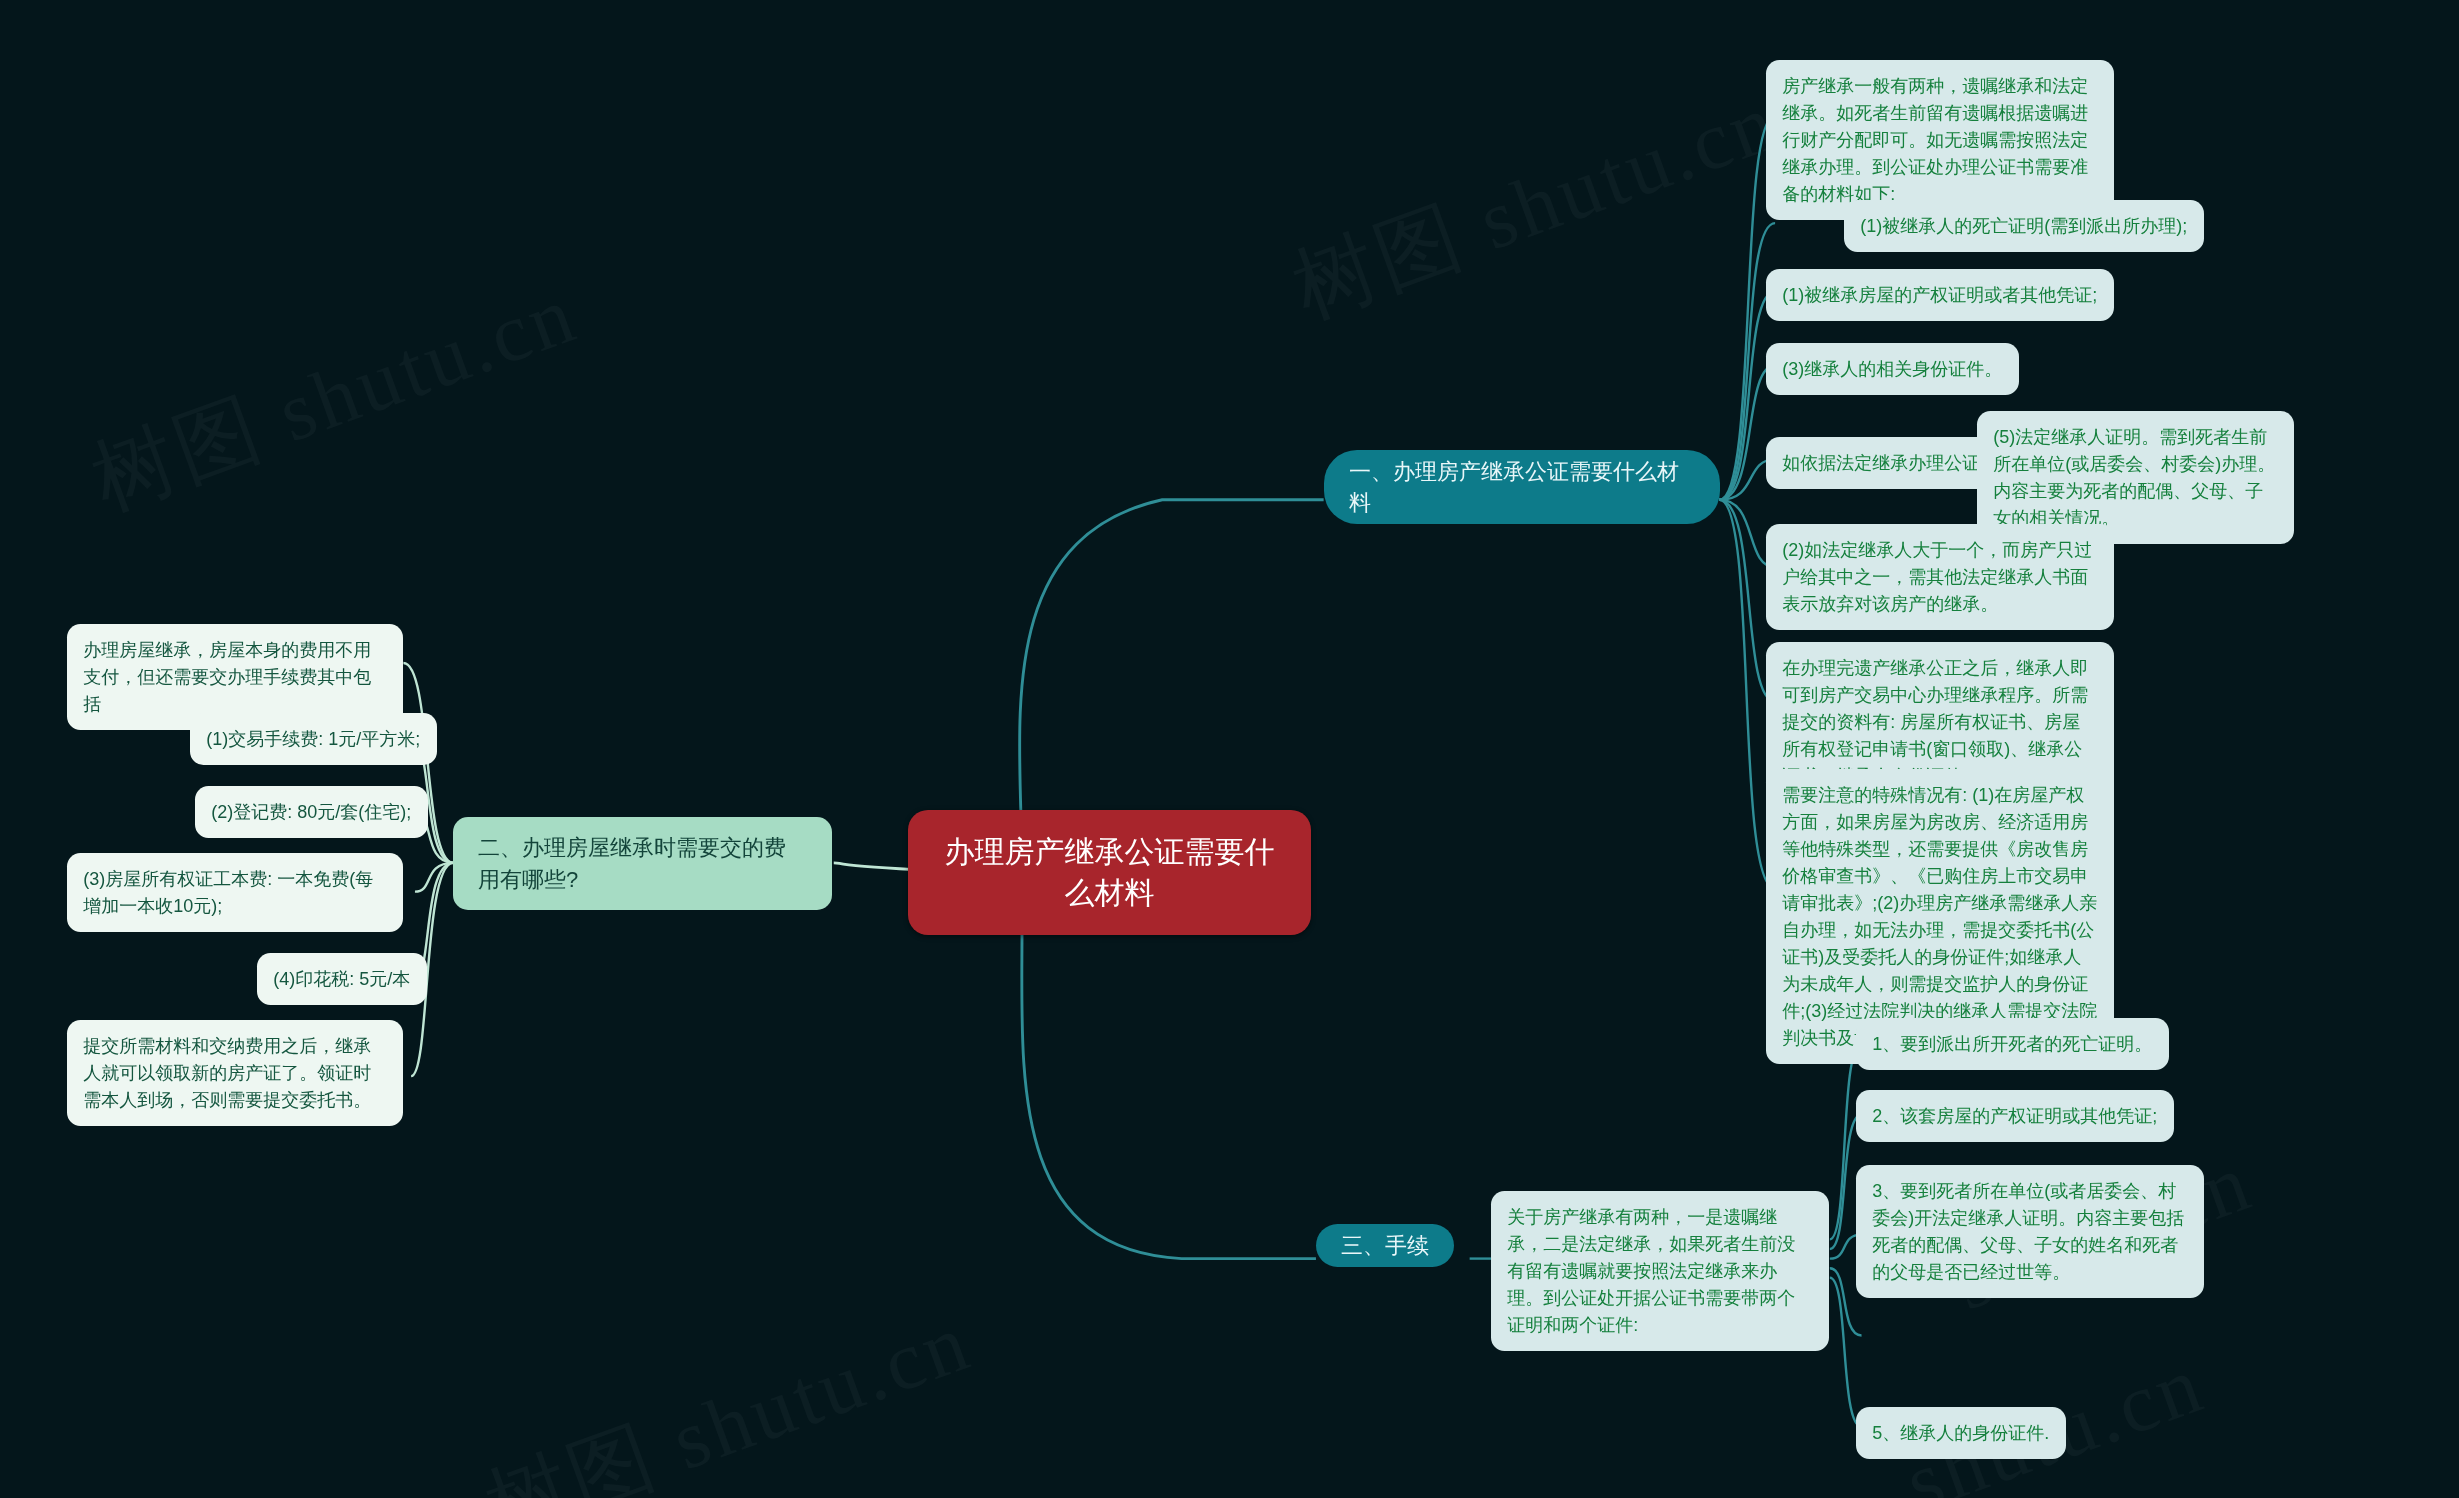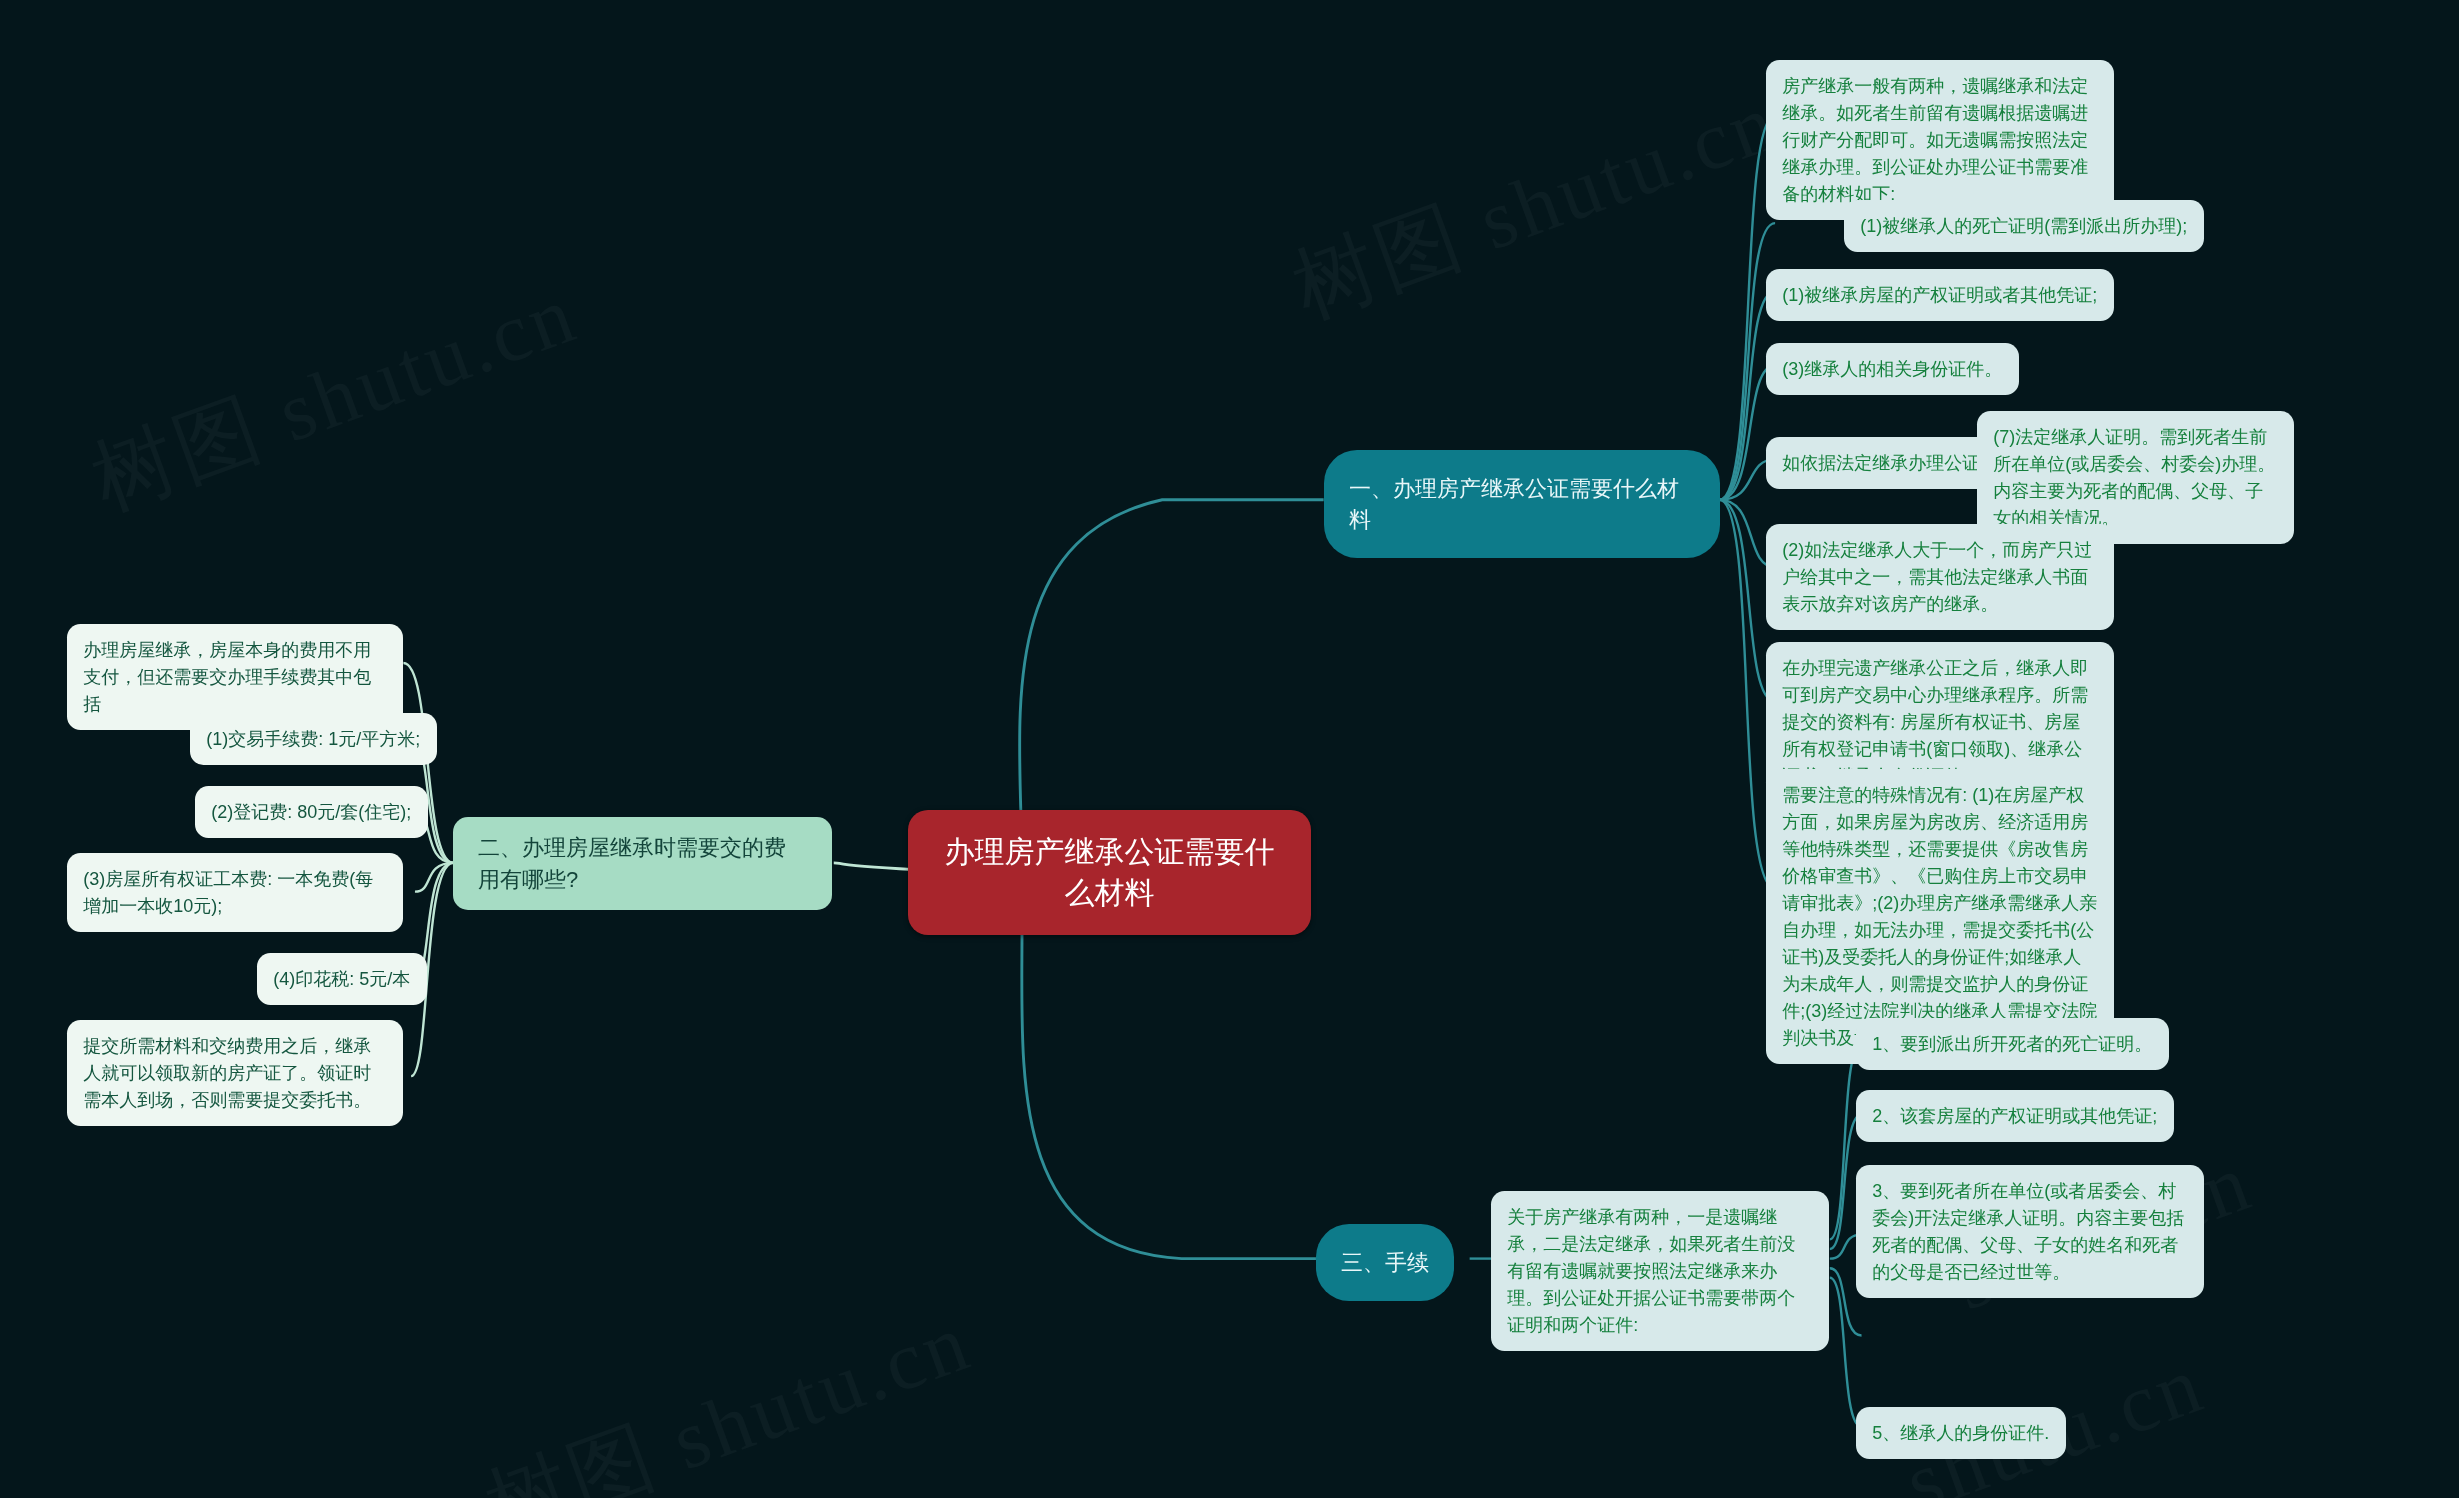--- a/index.html
+++ b/index.html
@@ -23,21 +23,21 @@
   
   .root{
     background:#a8252c;color:#ffffff;border-radius:20px;
     font-size:30px;line-height:1.38;text-align:center;
     padding:21px 25px;box-shadow:0 1.9px 5.8px rgba(0,0,0,.45);
   }
 
   
   .lvl1-teal{
     background:#0d7b8a;color:#e9f7f9;border-radius:33px;
-    font-size:22px;line-height:1.42;padding:23px 25px;
+    font-size:22px;line-height:1.42;padding:6px 25px;
   }
   
   .lvl1-green{
     background:#a6dcc4;color:#13443a;border-radius:15px;
     font-size:22px;line-height:1.42;padding:15.4px 25px;
   }
 
   
   .leaf{
     background:#d7e9ea;color:#15803d;border-radius:13.4px;
@@ -121,21 +121,21 @@
   <div class="node leaf" style="left:1766px;top:269px;width:unset;max-width:384px;">
     <span>(1)被继承房屋的产权证明或者其他凭证;</span>
   </div>
   <div class="node leaf" style="left:1766px;top:343px;width:unset;max-width:384px;">
     <span>(3)继承人的相关身份证件。</span>
   </div>
   <div class="node leaf" style="left:1766px;top:437px;width:unset;max-width:384px;">
     <span>如依据法定继承办理公证，则还需要:</span>
   </div>
   <div class="node leaf" style="left:1977px;top:411px;width:317px;">
-    <span>(7)法定继承人证明。需到死者生前所在单位(或居委会、村委会)办理。内容主要为死者的配偶、父母、子女的相关情况。</span>
+    <span>(5)法定继承人证明。需到死者生前所在单位(或居委会、村委会)办理。内容主要为死者的配偶、父母、子女的相关情况。</span>
   </div>
   <div class="node leaf" style="left:1766px;top:524px;width:348px;">
     <span>(2)如法定继承人大于一个，而房产只过户给其中之一，需其他法定继承人书面表示放弃对该房产的继承。</span>
   </div>
   <div class="node leaf" style="left:1766px;top:642px;width:348px;">
     <span>在办理完遗产继承公正之后，继承人即可到房产交易中心办理继承程序。所需提交的资料有: 房屋所有权证书、房屋所有权登记申请书(窗口领取)、继承公证书、继承人身份证件。</span>
   </div>
   <div class="node leaf" style="left:1766px;top:769px;width:348px;">
     <span>需要注意的特殊情况有: (1)在房屋产权方面，如果房屋为房改房、经济适用房等他特殊类型，还需要提供《房改售房价格审查书》、《已购住房上市交易申请审批表》;(2)办理房产继承需继承人亲自办理，如无法办理，需提交委托书(公证书)及受委托人的身份证件;如继承人为未成年人，则需提交监护人的身份证件;(3)经过法院判决的继承人需提交法院判决书及协助执行通知书。</span>
   </div>

